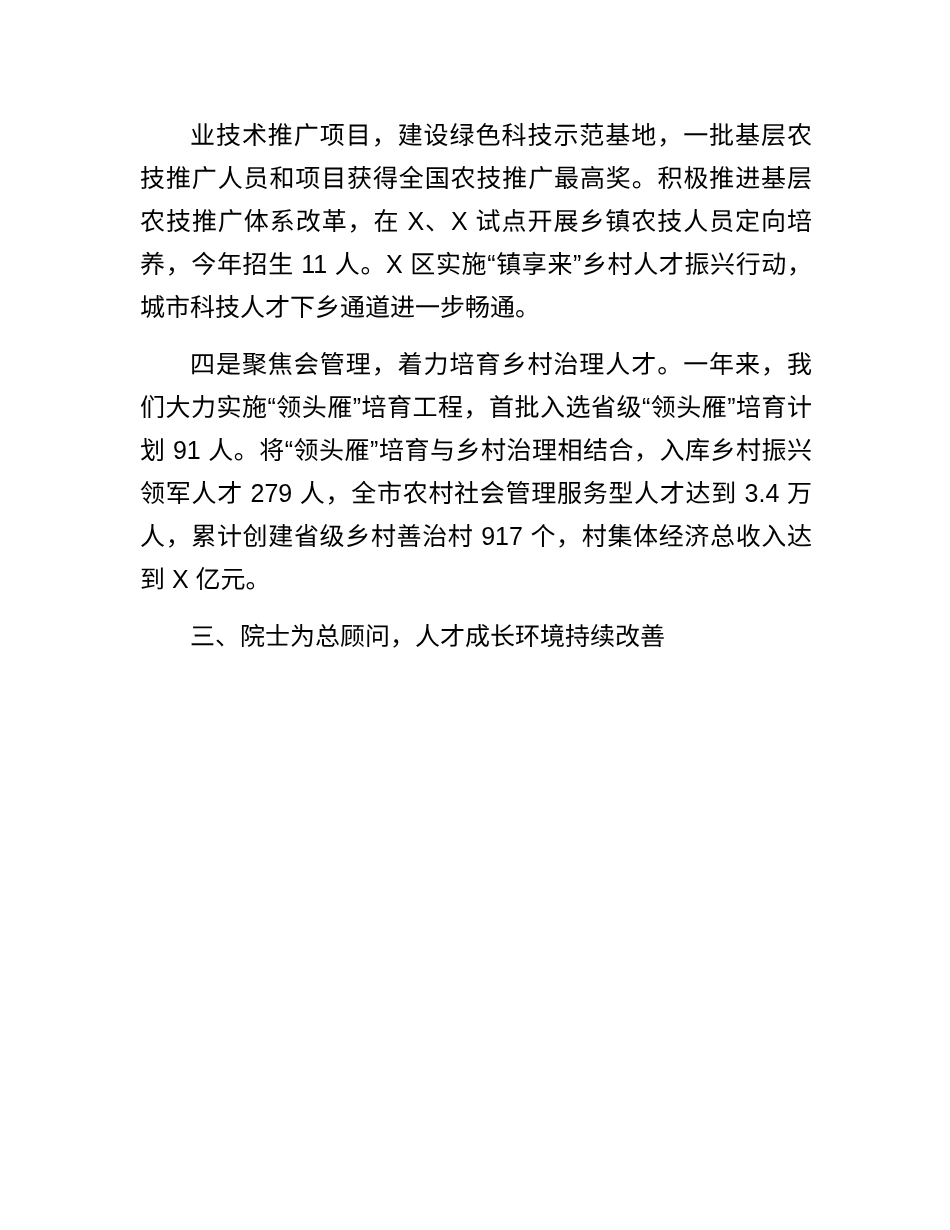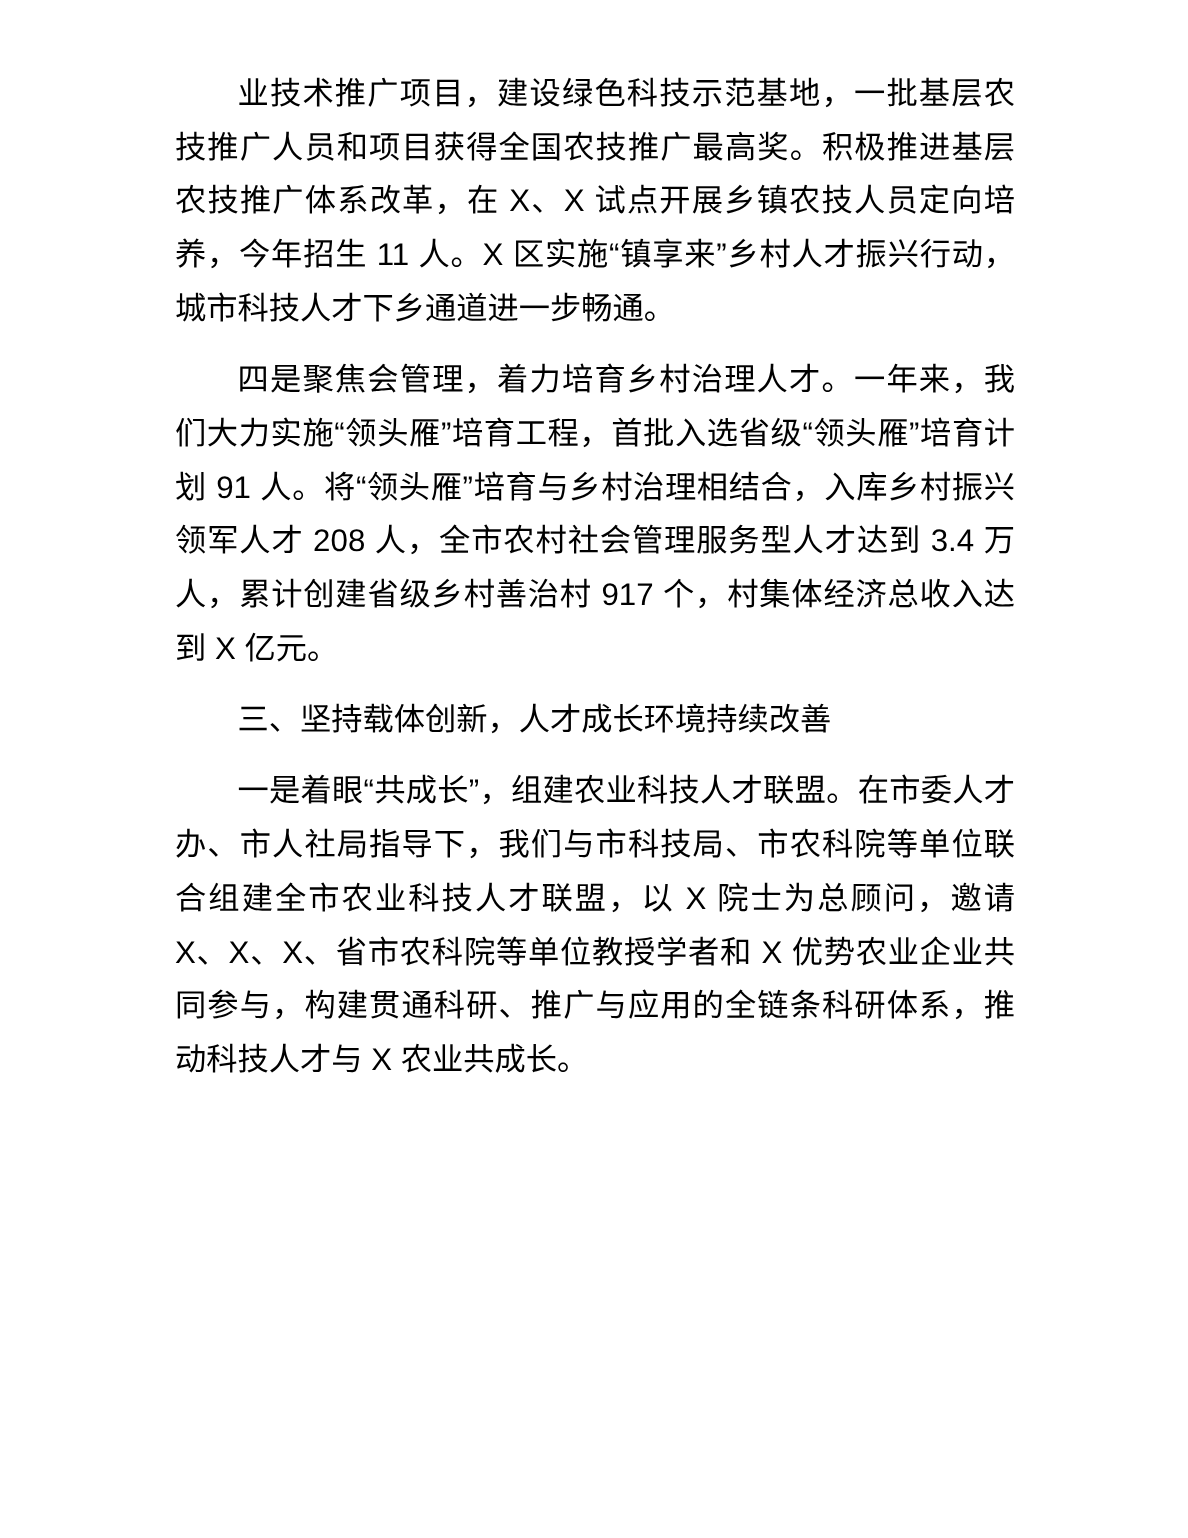--- a/index.html
+++ b/index.html
@@ -9,21 +9,21 @@
   body {
     width: 950px;
     height: 1230px;
     background: #ffffff;
     overflow: hidden;
   }
   .page {
     box-sizing: border-box;
     width: 950px;
     height: 916px;
-    padding: 54px 138px 0 140px;
+    padding: 114px 138px 0 140px;
     background: #ffffff;
     font-family: "Liberation Sans", "DejaVu Sans", sans-serif;
     color: #000000;
   }
   .para {
     margin: 0 0 14px 0;
     font-size: 25px;
     line-height: 43px;
     text-align: justify;
     text-justify: inter-ideograph;
@@ -34,19 +34,18 @@
   .heading {
     font-weight: normal; 
   }
 </style>
 </head>
 <body>
 
 <div class="page">
   <p class="para">业技术推广项目，建设绿色科技示范基地，一批基层农技推广人员和项目获得全国农技推广最高奖。积极推进基层农技推广体系改革，在 X、X 试点开展乡镇农技人员定向培养，今年招生 11 人。X 区实施“镇享来”乡村人才振兴行动，城市科技人才下乡通道进一步畅通。</p>
 
-  <p class="para">四是聚焦会管理，着力培育乡村治理人才。一年来，我们大力实施“领头雁”培育工程，首批入选省级“领头雁”培育计划 91 人。将“领头雁”培育与乡村治理相结合，入库乡村振兴领军人才 208 人，全市农村社会管理服务型人才达到 3.4 万人，累计创建省级乡村善治村 917 个，村集体经济总收入达到 X 亿元。</p>
+  <p class="para">四是聚焦会管理，着力培育乡村治理人才。一年来，我们大力实施“领头雁”培育工程，首批入选省级“领头雁”培育计划 91 人。将“领头雁”培育与乡村治理相结合，入库乡村振兴领军人才 279 人，全市农村社会管理服务型人才达到 3.4 万人，累计创建省级乡村善治村 917 个，村集体经济总收入达到 X 亿元。</p>
 
-  <p class="para heading">三、坚持载体创新，人才成长环境持续改善</p>
+  <p class="para heading">三、院士为总顾问，人才成长环境持续改善</p>
 
-  <p class="para">一是着眼“共成长”，组建农业科技人才联盟。在市委人才办、市人社局指导下，我们与市科技局、市农科院等单位联合组建全市农业科技人才联盟，以 X 院士为总顾问，邀请 X、X、X、省市农科院等单位教授学者和 X 优势农业企业共同参与，构建贯通科研、推广与应用的全链条科研体系，推动科技人才与 X 农业共成长。</p>
 
 </div>
 
 </body></html>

